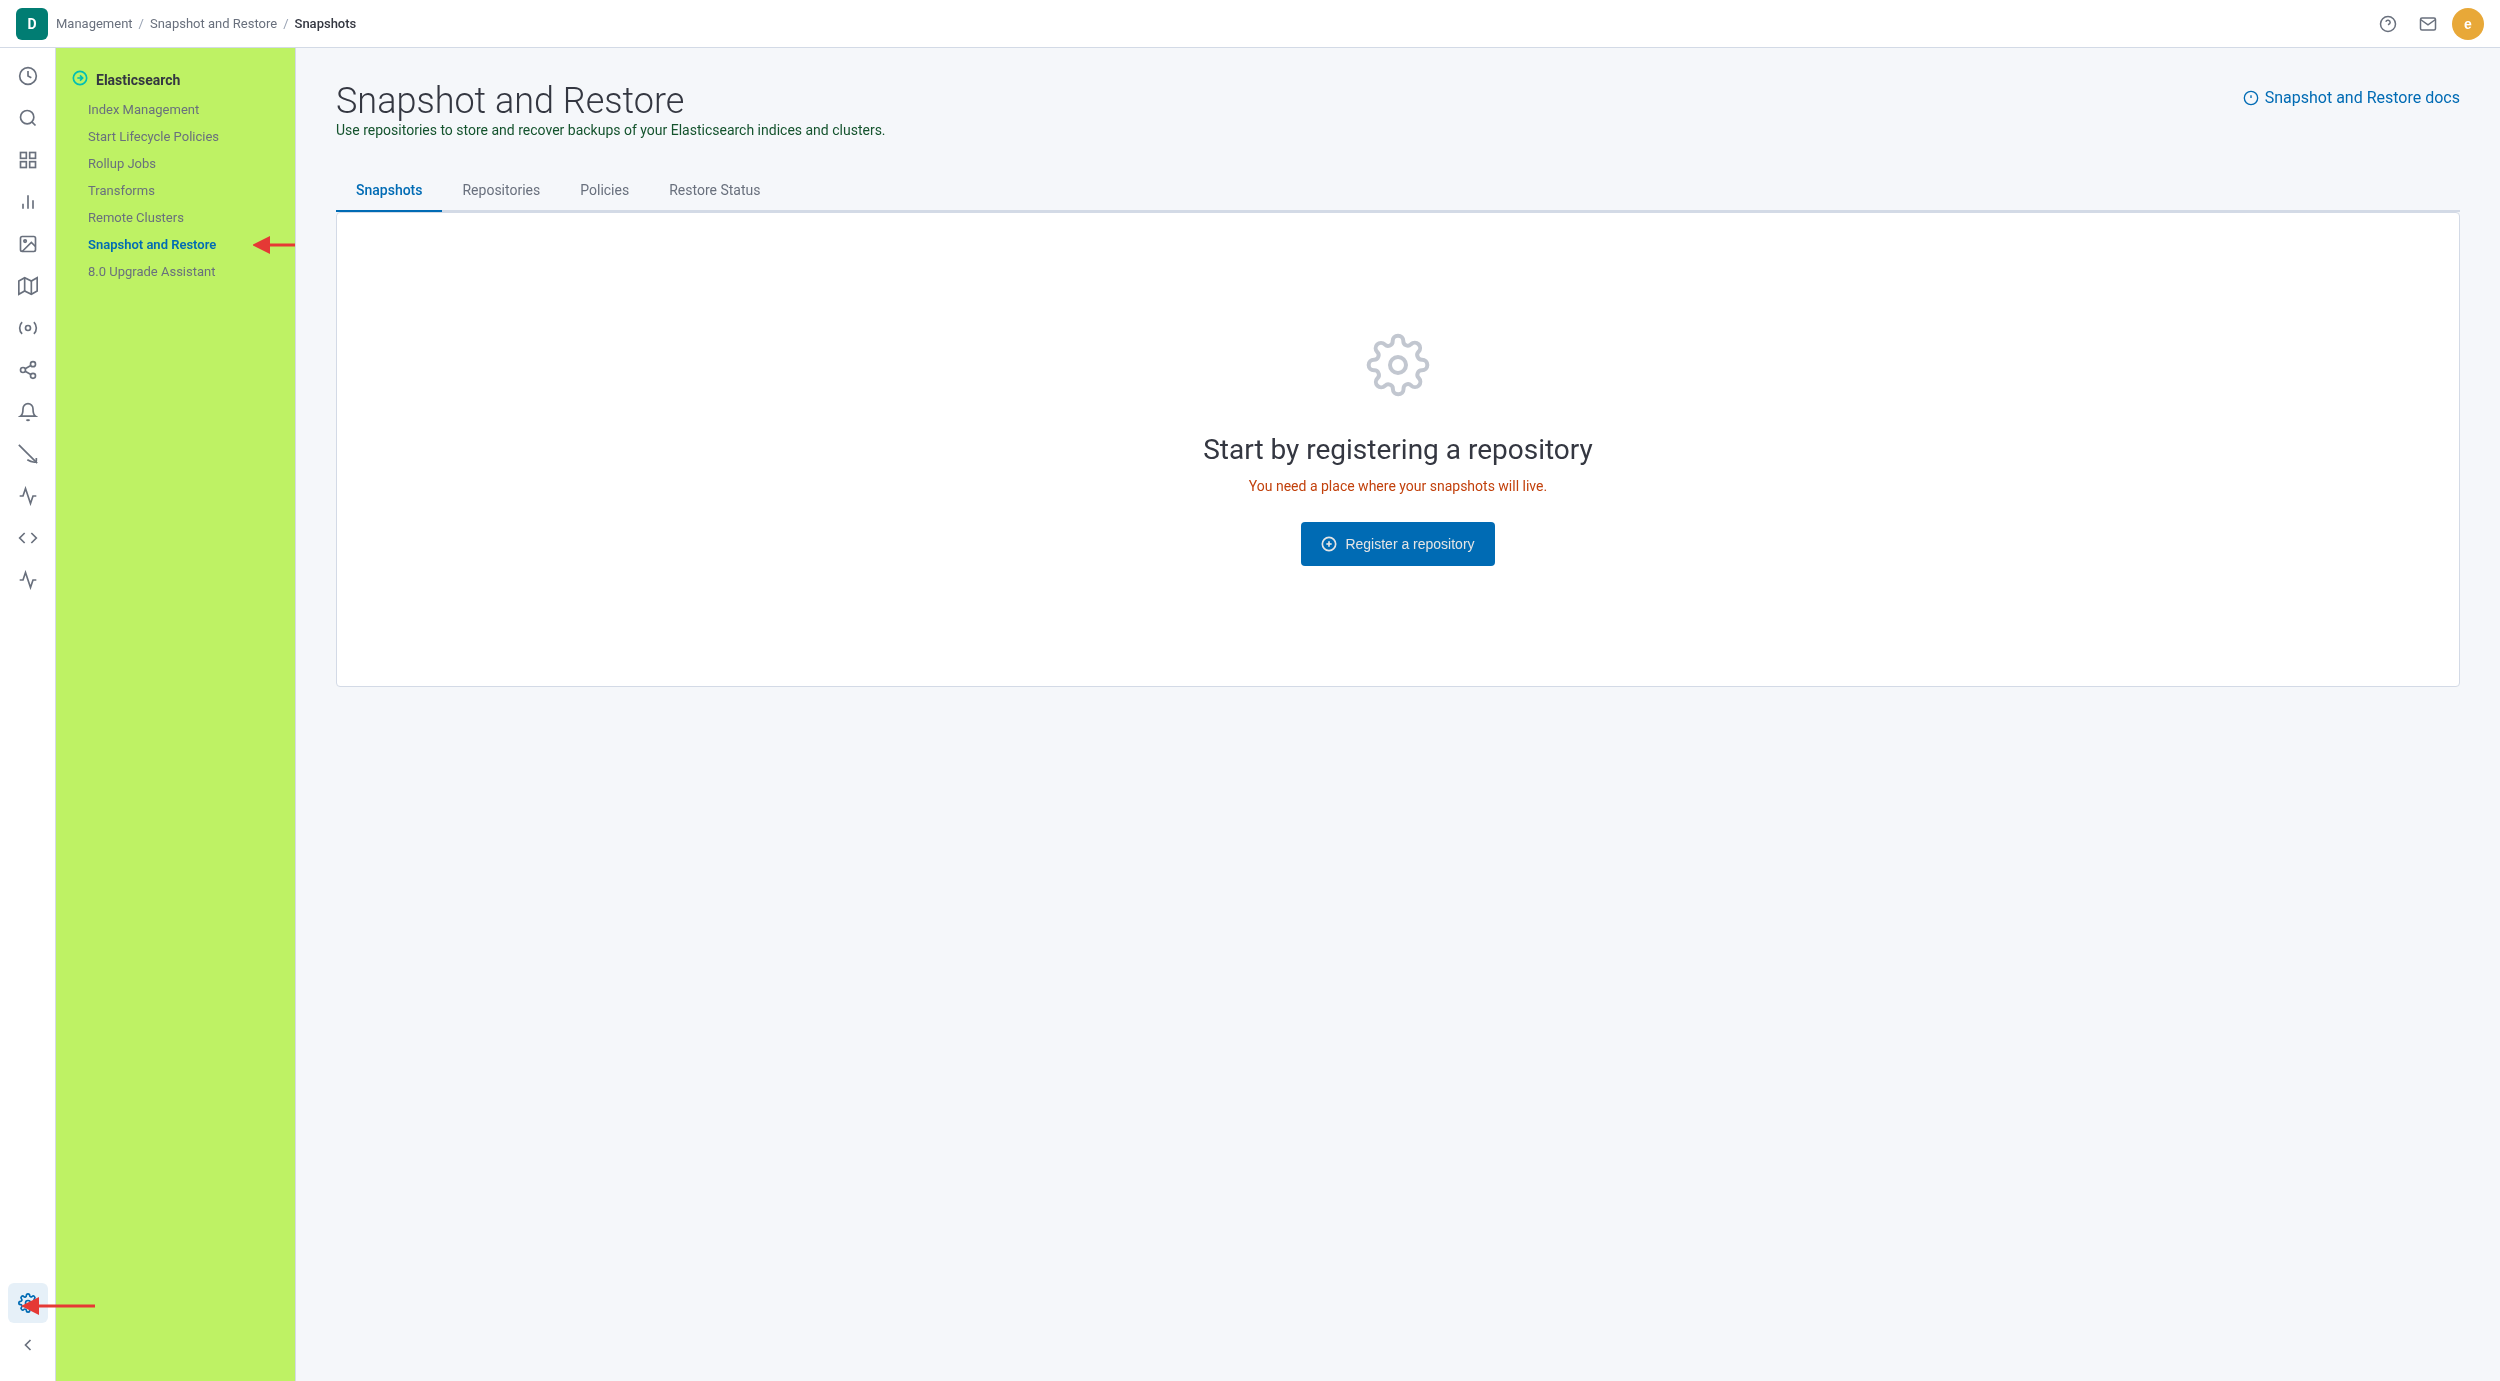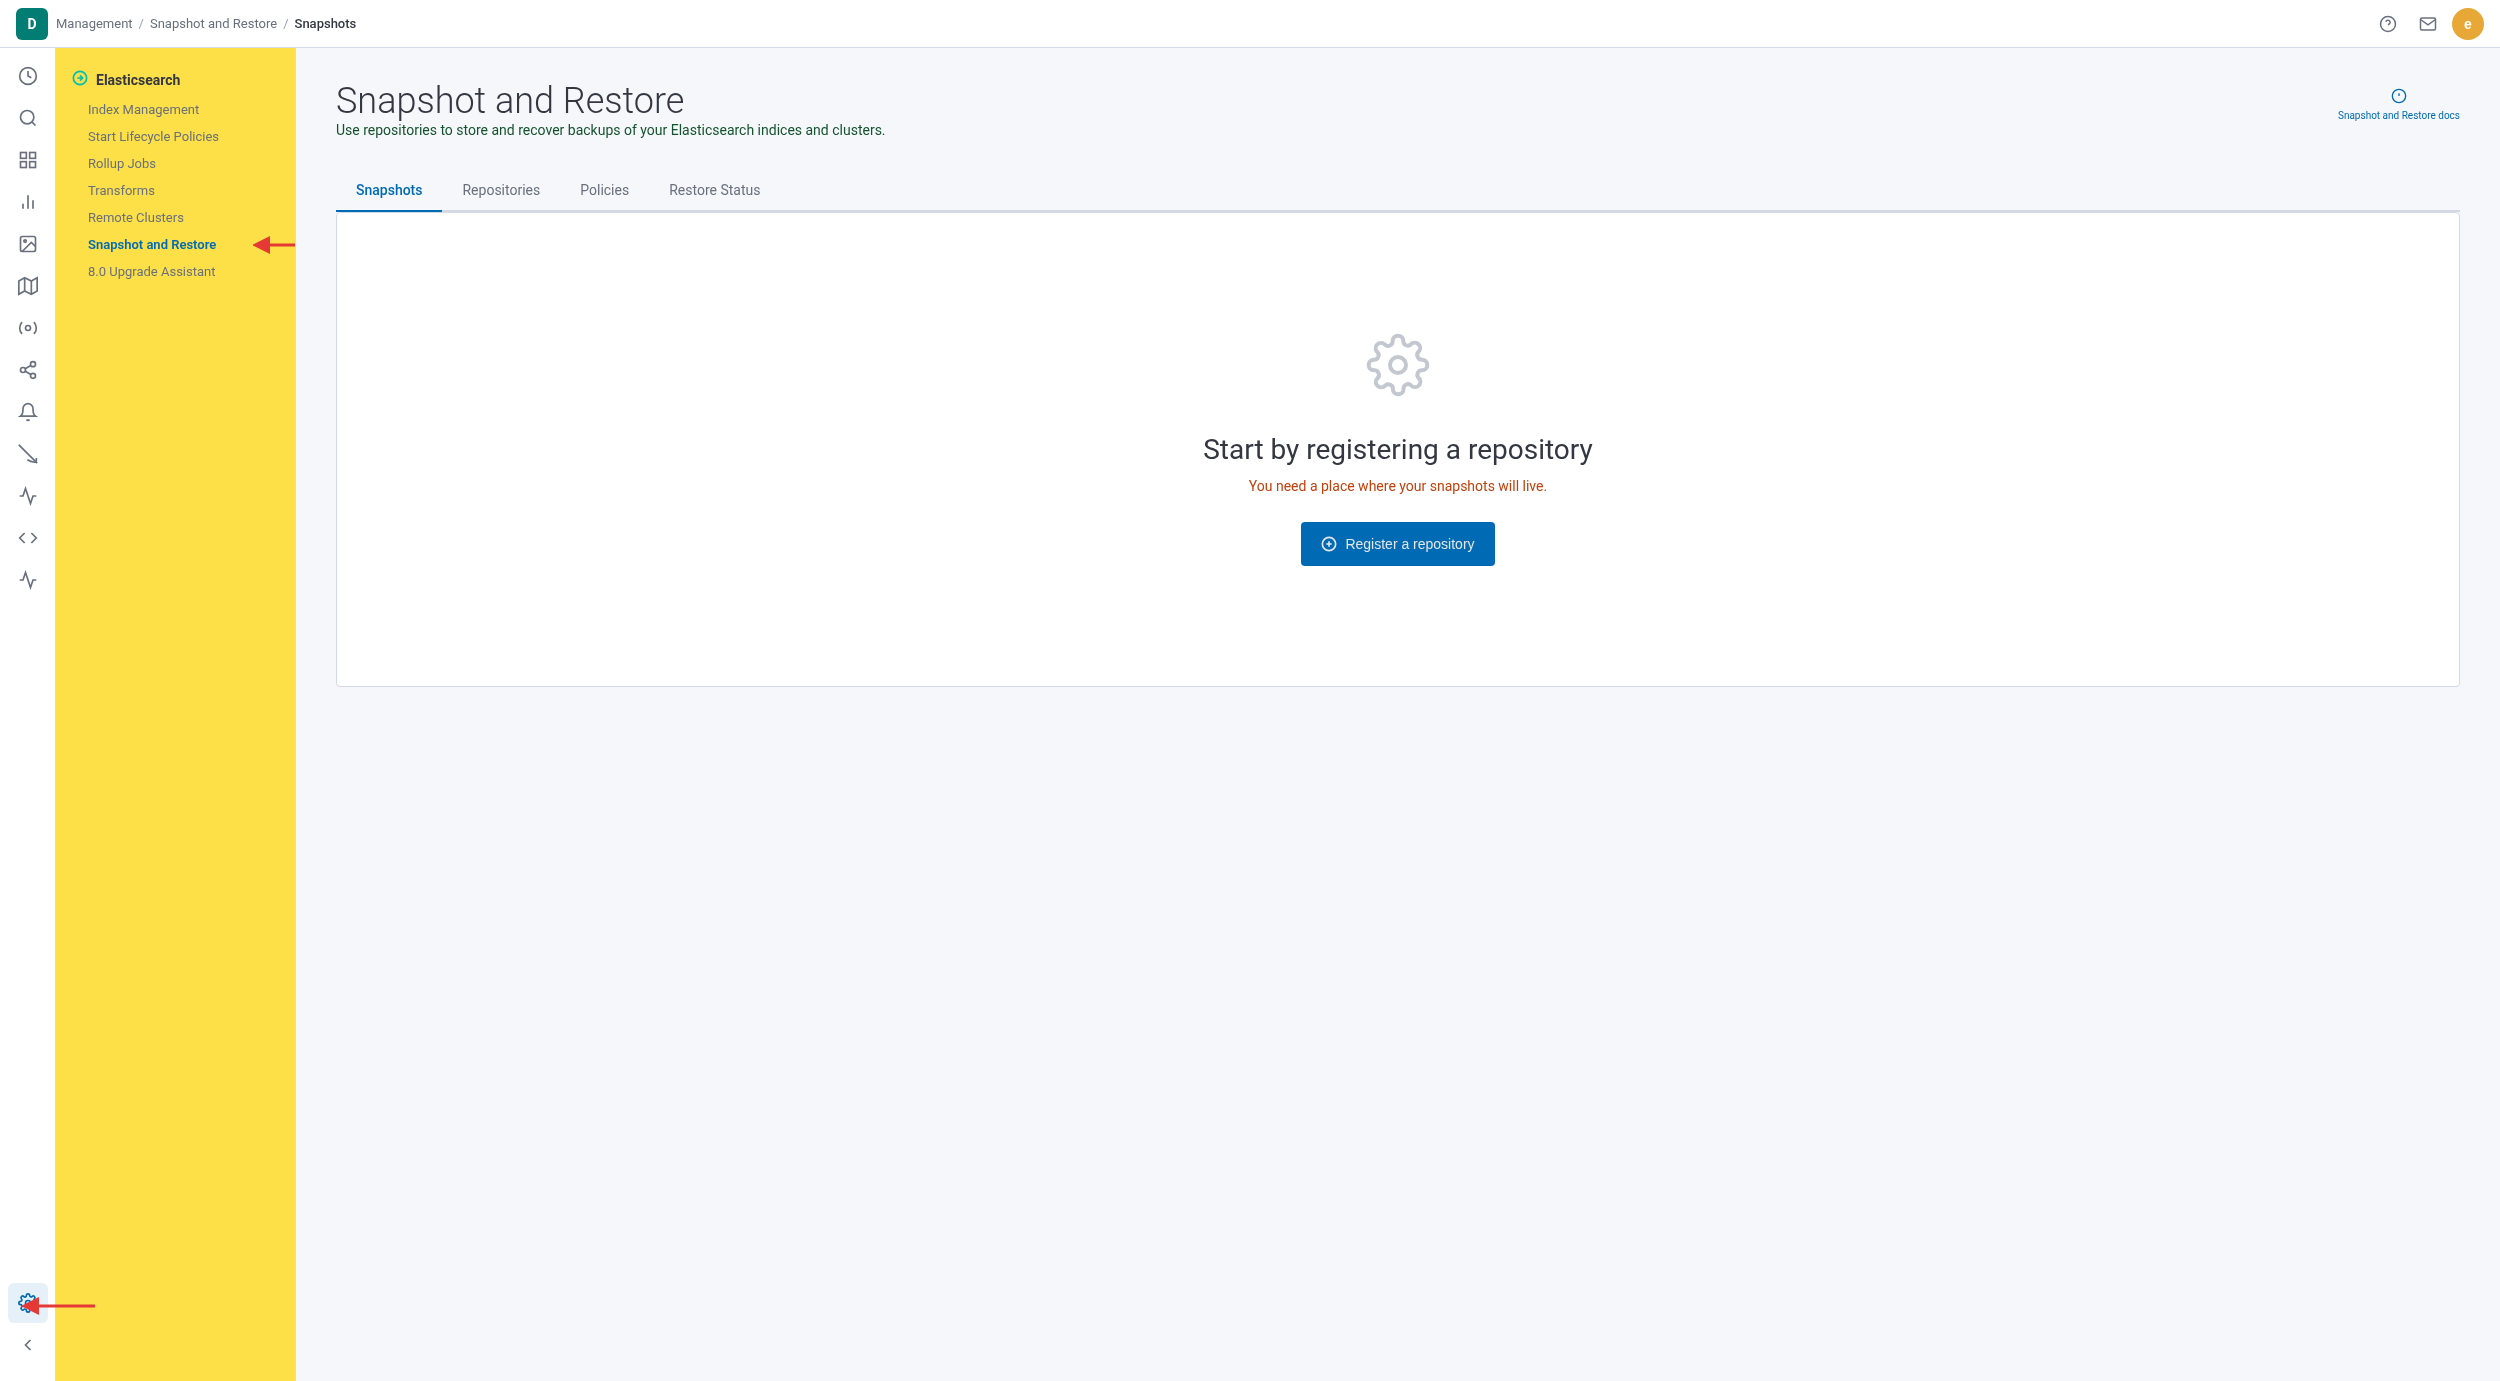--- a/index.html
+++ b/index.html
@@ -44,21 +44,21 @@
     .rail-icon {
       width: 40px; height: 40px; display: flex; align-items: center; justify-content: center;
       color: #69707d; cursor: pointer; border-radius: 6px; font-size: 18px;
     }
     .rail-icon.active { background: #e6f0f8; color: #006bb4; }
     .rail-spacer { flex: 1; }
     .rail-bottom { display: flex; flex-direction: column; align-items: center; gap: 2px; padding-bottom: 8px; }
 
     
     .sidebar {
-      width: 240px; background: #fde047; border-right: 1px solid #d3dae6;
+      width: 240px; background: #bef264; border-right: 1px solid #d3dae6;
       overflow-y: auto; padding: 16px 0; flex-shrink: 0;
     }
     .sidebar-section { margin-bottom: 16px; }
     .sidebar-section-header {
       display: flex; align-items: center; gap: 8px;
       padding: 6px 16px; font-weight: 700; font-size: 14px; color: #343741;
     }
     .sidebar-section-header .section-icon { font-size: 16px; }
     .sidebar-item {
       padding: 6px 16px 6px 32px; font-size: 13px; color: #69707d;
@@ -71,22 +71,22 @@
       flex: 1; overflow-y: auto; padding: 32px 40px;
     }
 
     
     .page-header {
       display: flex; align-items: flex-start; justify-content: space-between; margin-bottom: 8px;
     }
     .page-title { font-size: 36px; font-weight: 300; color: #343741; }
     .page-subtitle { font-size: 14px; color: #14532d; margin-bottom: 24px; }
     .docs-link {
-      display: flex; align-items: center; gap: 6px; color: #006bb4; font-size: 10px;
-      text-decoration: none; cursor: pointer; white-space: nowrap; margin-top: 8px; flex-direction: column;
+      display: flex; align-items: center; gap: 6px; color: #006bb4; font-size: 16px;
+      text-decoration: none; cursor: pointer; white-space: nowrap; margin-top: 8px;
     }
 
     
     .tabs {
       display: flex; border-bottom: 2px solid #d3dae6; margin-bottom: 0; gap: 0;
     }
     .tab {
       padding: 12px 20px; font-size: 14px; color: #69707d; cursor: pointer;
       border-bottom: 2px solid transparent; margin-bottom: -2px; text-decoration: none;
     }

